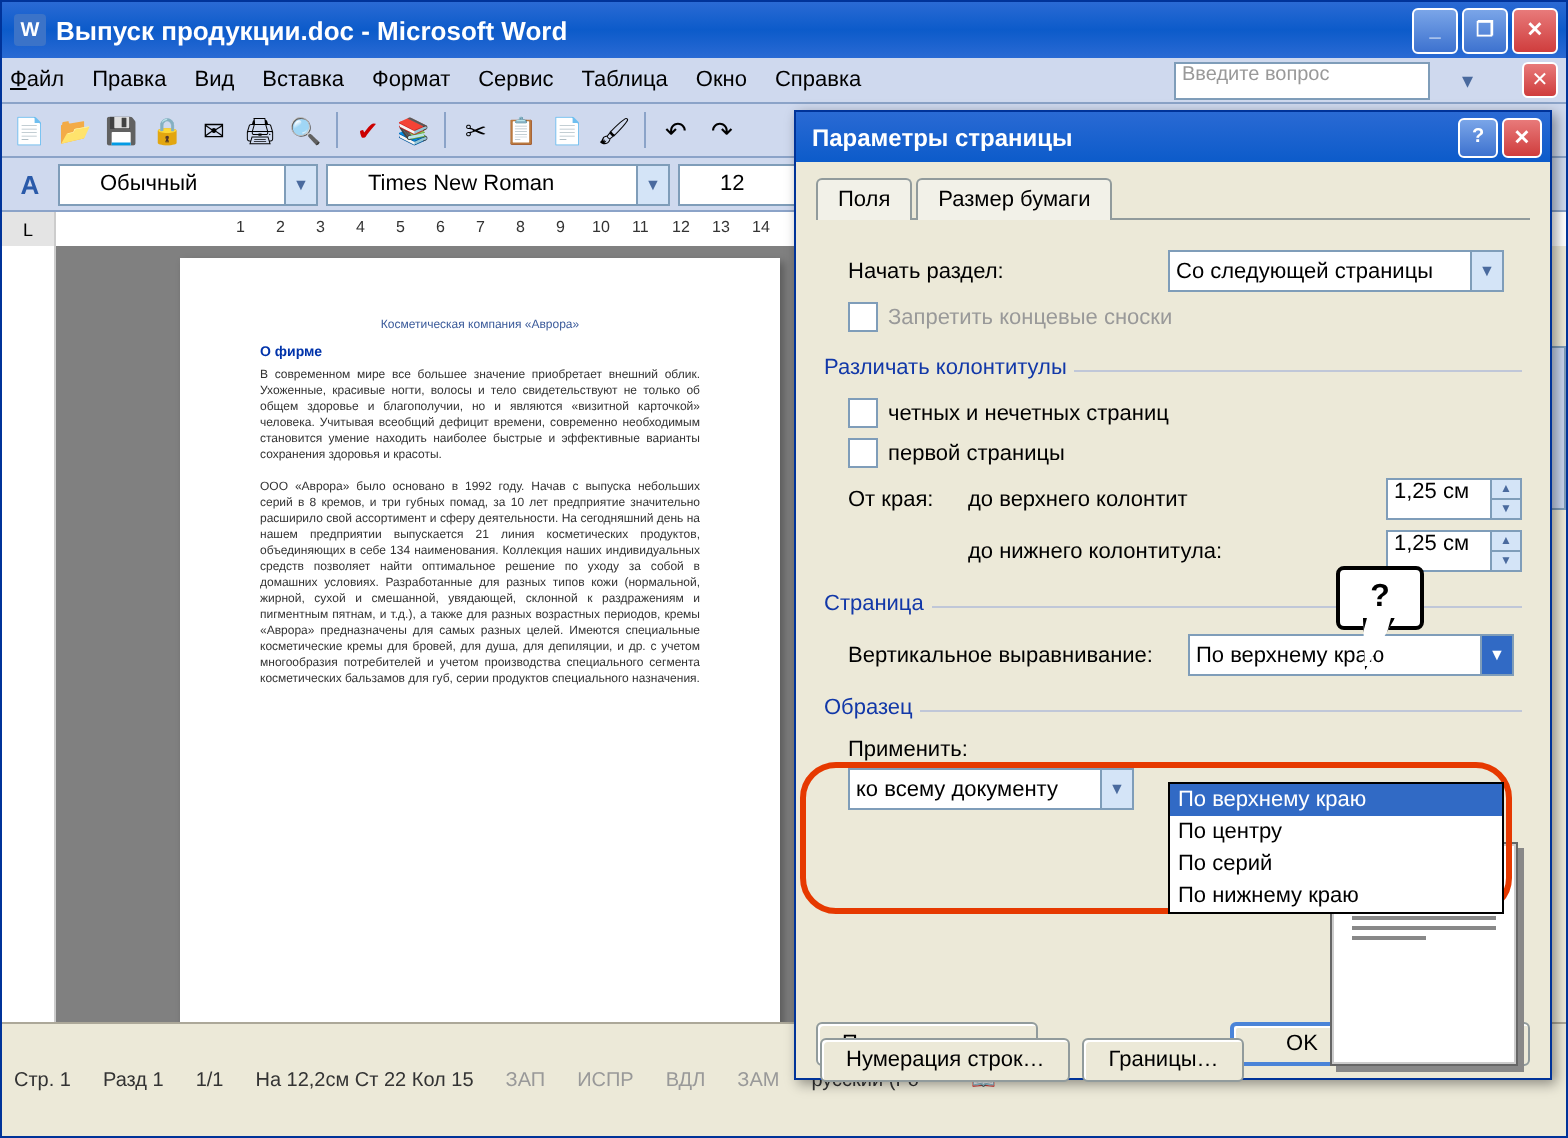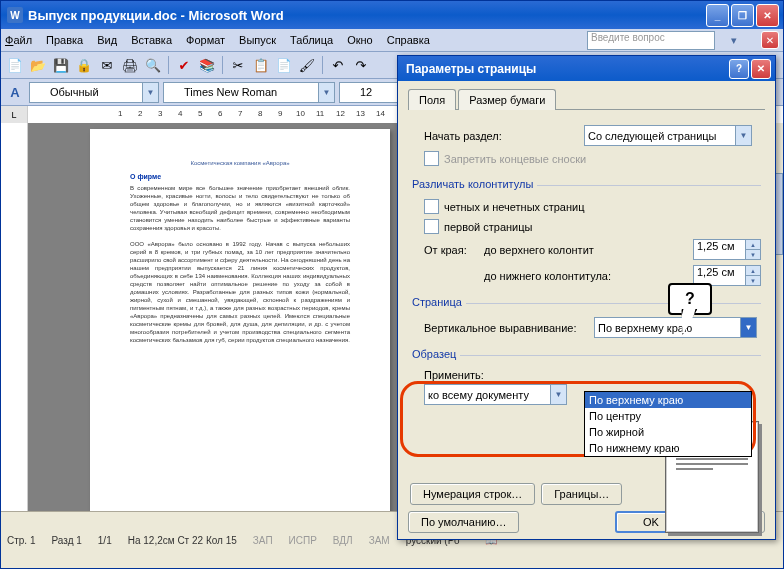--- a/index.html
+++ b/index.html
@@ -83,21 +83,21 @@
       <div class="wbtn close">✕</div>
     </div>
   </div>
 
   <div class="menubar">
     <span><u>Ф</u><span>айл</span></span>
     <span>Правка</span>
     <span>Вид</span>
     <span>Вставка</span>
     <span>Формат</span>
-    <span>Выпуск</span>
+    <span>Сервис</span>
     <span>Таблица</span>
     <span>Окно</span>
     <span>Справка</span>
     <div class="qbox">Введите вопрос</div>
     <span style="width:12px;color:#4a6a9e;margin-left:2px">▾</span>
     <div class="wbtn close" style="width:16px;height:16px;margin-left:4px">✕</div>
   </div>
 
   <div class="toolbar">
     <div class="tb-btn">📄</div>
@@ -275,21 +275,21 @@
             <div class="grp-line"></div>
           </div>
         <div class="field-row" style="flex-direction:column;align-items:flex-start">
           <label>Применить:</label>
           <div class="sel" style="width:135px;margin-top:3px">
               <span>ко всему документу</span>
               <span class="arr">▼</span>
             </div>
         </div>
 
-        <div style="position:absolute;left:12px;top:402px;display:flex;gap:6px">
+        <div style="position:absolute;left:12px;top:438px;display:flex;gap:6px">
           <button class="btn">Нумерация строк…</button>
           <button class="btn">Границы…</button>
         </div>
 
         <div class="preview">
           <div style="height:8px"></div>
           <div class="ln"></div>
             <div class="ln"></div>
             <div class="ln"></div>
             <div class="ln"></div>
@@ -297,21 +297,21 @@
             <div class="ln"></div>
             <div class="ln"></div>
             <div class="ln" style="width:40%"></div>
         </div>
 
         <div class="highlight-box" style="left:2px;top:300px;width:350px;height:70px"></div>
 
         <div class="dropdown-list" style="left:186px;top:310px;width:166px">
           <div class="selected">По верхнему краю</div>
           <div>По центру</div>
-          <div>По жирной</div>
+          <div>По серий</div>
           <div>По нижнему краю</div>
         </div>
 
         <div class="speech" style="left:270px;top:202px">?</div>
       </div>
     </div>
     <div class="dlg-btns">
       <button class="btn" style="margin-right:auto">По умолчанию…</button>
       <button class="btn def" style="width:72px;justify-content:center">OK</button>
       <button class="btn" style="width:72px;justify-content:center">Отмена</button>

